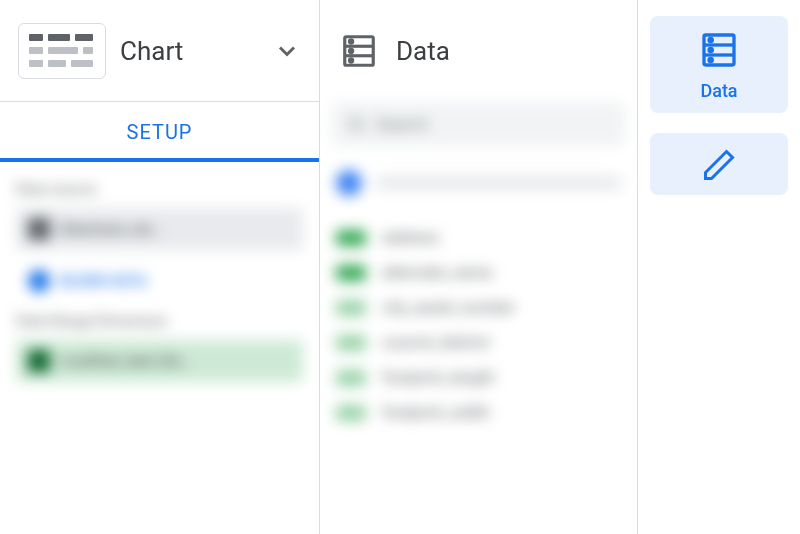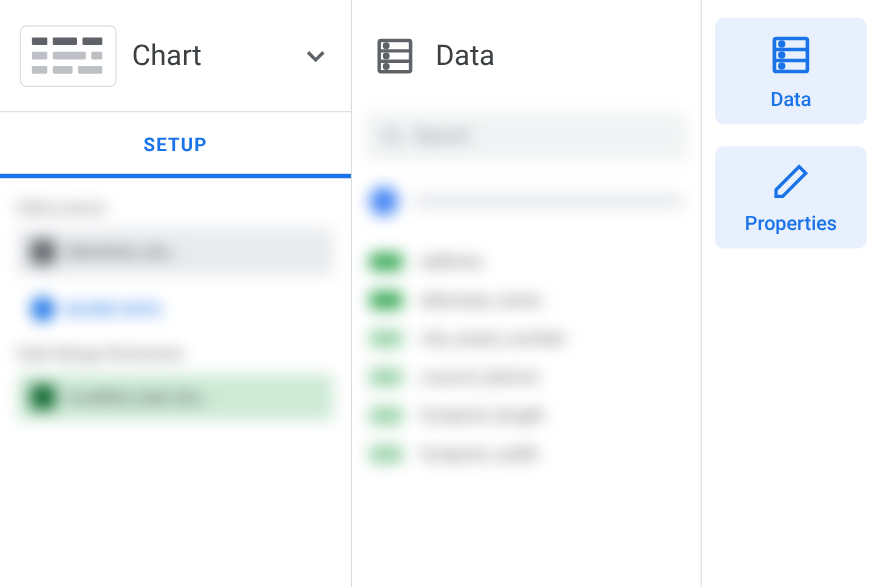--- a/index.html
+++ b/index.html
@@ -57,23 +57,23 @@
 .tabs {
   display: flex;
   height: 60px;
   border-bottom: 1px solid #dadce0;
 }
 .tab {
   flex: 1;
   display: flex;
   align-items: center;
   justify-content: center;
-  font-size: 17px;
+  font-size: 20px;
   letter-spacing: 1px;
-  font-weight: 700;
+  font-weight: 400;
   color: #5f6368;
   cursor: pointer;
   position: relative;
 }
 .tab.active { color: #1a73e8; }
 .tab.active::after {
   content: '';
   position: absolute;
   bottom: -1px;
   left: 0;
@@ -288,15 +288,14 @@
       <circle cx="7" cy="6" r="1" fill="currentColor"></circle>
       <circle cx="7" cy="12" r="1" fill="currentColor"></circle>
       <circle cx="7" cy="18" r="1" fill="currentColor"></circle>
     </svg>
     <div class="side-card-label">Data</div>
   </div>
   <div class="side-card">
     <svg width="36" height="36" viewBox="0 0 24 24" fill="none" stroke="currentColor" stroke-width="2">
       <path d="M17 3l4 4L7 21H3v-4L17 3z"></path>
     </svg>
-    <div class="side-card-label">Properties</div>
   </div>
 </div>
 
 </body></html>

